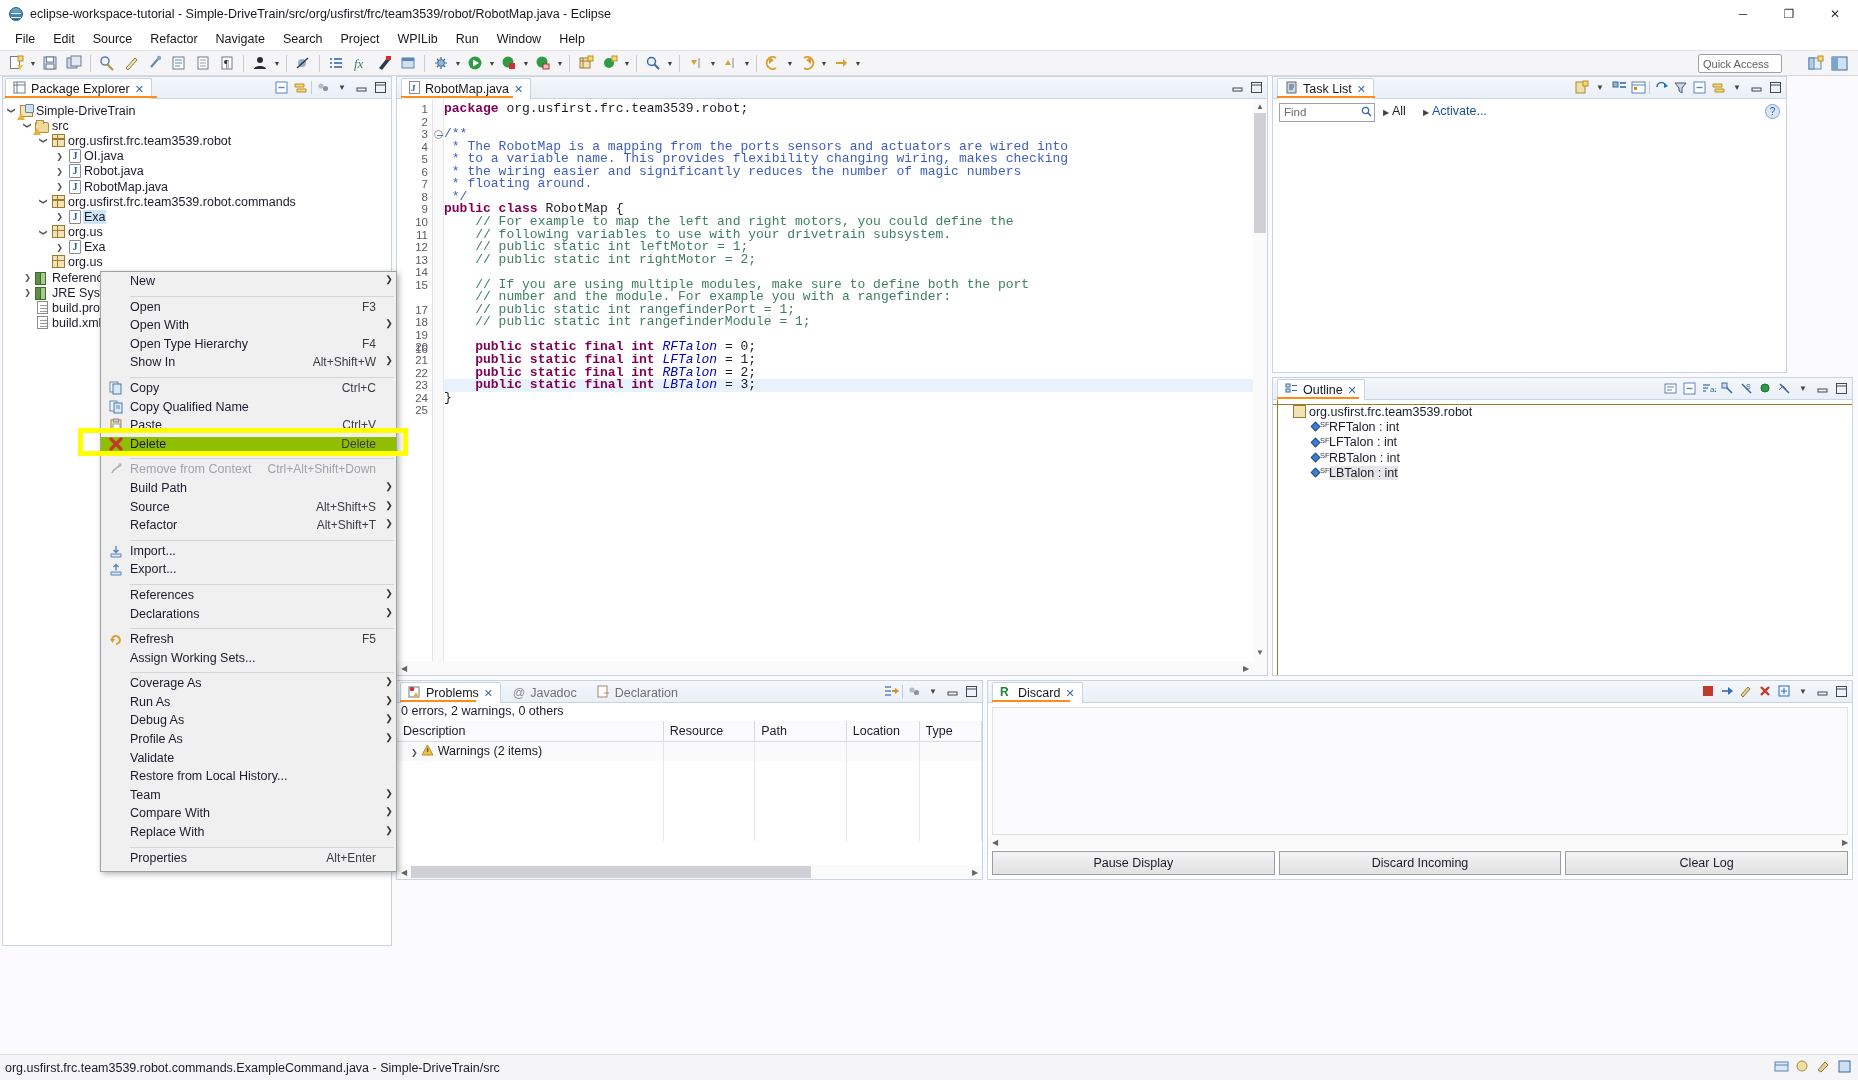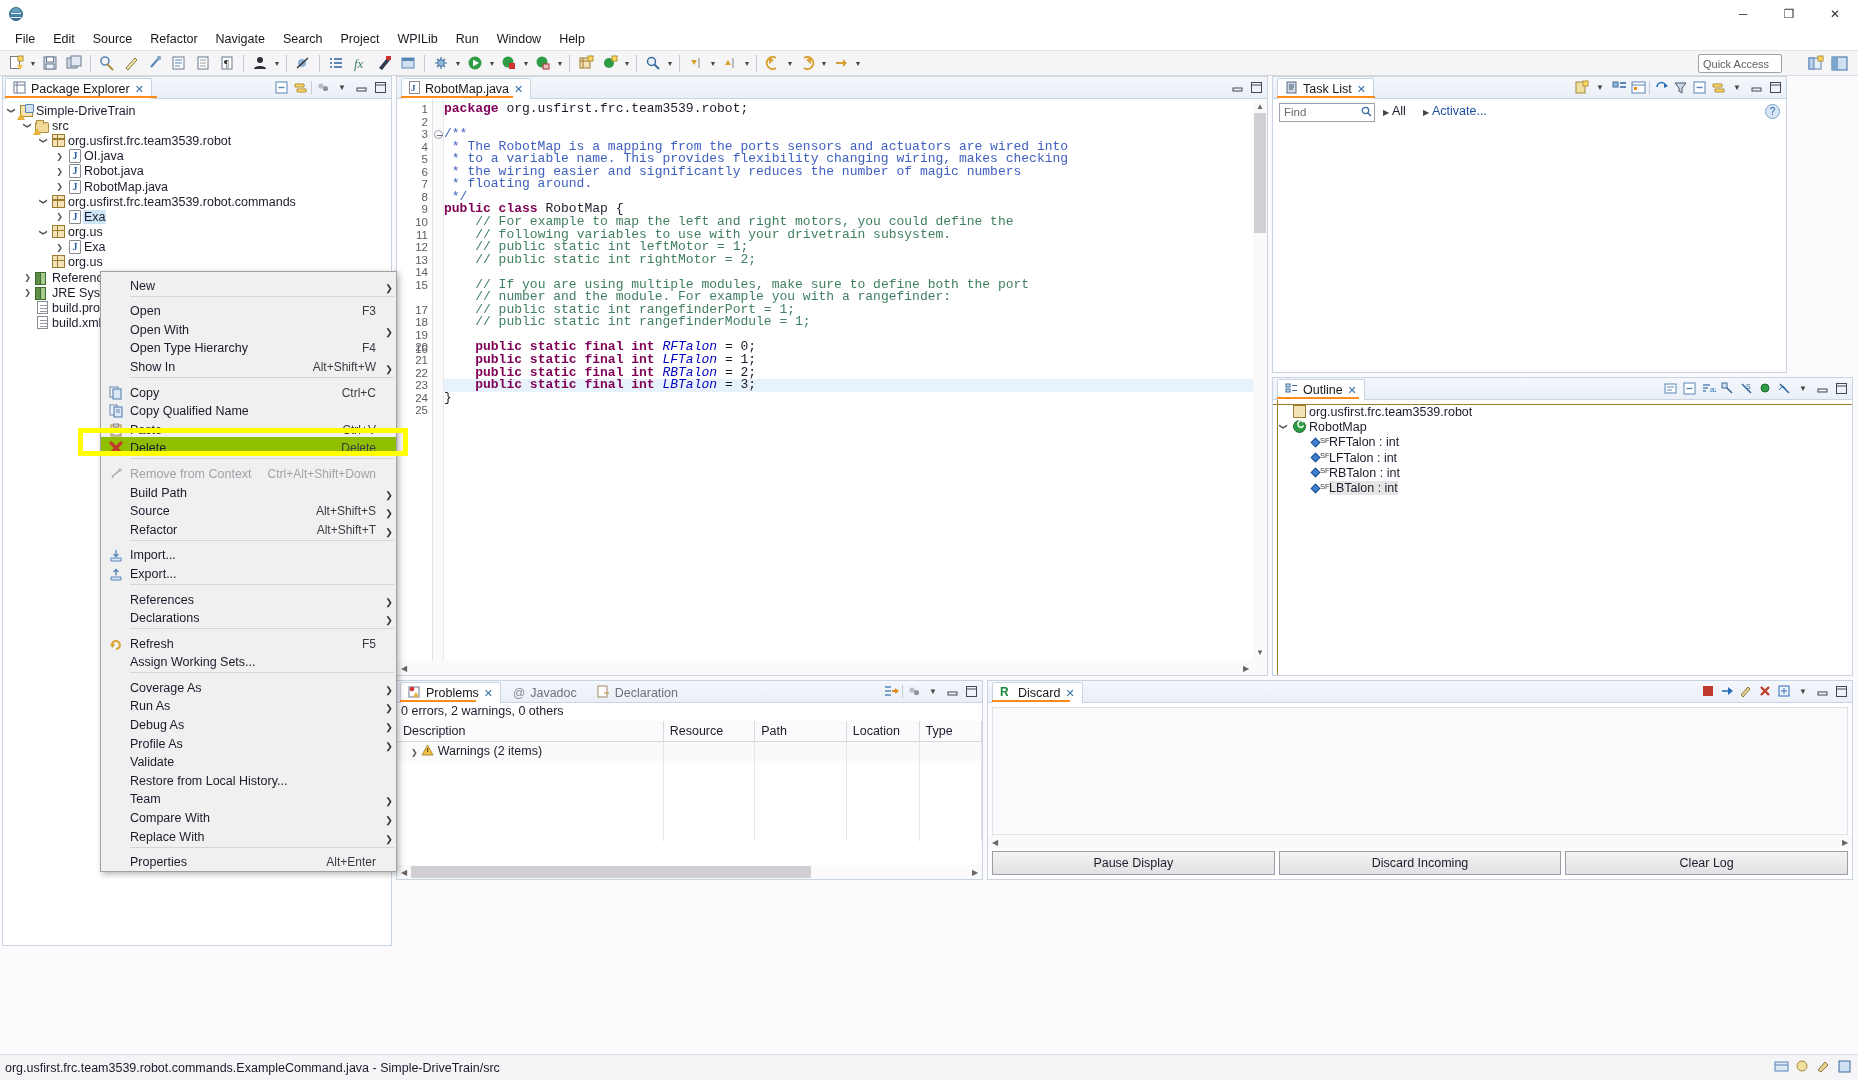--- a/index.html
+++ b/index.html
@@ -136,21 +136,21 @@
   .fld{ color:#0000c0; font-style:italic; }
   .curline{ position:absolute; left:0; right:0; height:12.6px; background:#e8f2fc; }
 
   
   .ctxmenu{
     position:absolute; left:100px; top:195px; width:297px;
     background:#f0f0f0; border:1px solid #a0a0a0;
     box-shadow:2px 2px 6px rgba(0,0,0,.3); z-index:500; padding:2px 0;
     font-size:12.5px;
   }
-  .ctxrow{ height:18.6px; display:flex; align-items:flex-end; position:relative; padding-left:0; }
+  .ctxrow{ height:18.6px; display:flex; align-items:flex-start; position:relative; padding-left:0; }
   .ctxrow .cmico{ width:29px; flex:0 0 29px; display:flex; align-items:center; justify-content:center; }
   .ctxrow .cmlbl{ flex:1 1 auto; color:#1b1b2b; }
   .ctxrow .cmkey{ color:#3c3c46; padding-right:6px; font-size:12px; }
   .ctxrow .cmarrow{ width:14px; flex:0 0 14px; text-align:center; font-size:9px; color:#333; }
   .ctxrow.disabled .cmlbl, .ctxrow.disabled .cmkey{ color:#a2a2aa; }
   .ctxsep{ height:1px; background:#d5d5d5; margin:3px 2px 3px 29px; }
   .ctxrow.hl{ background:#8fbf00; }
   .hlbox{
     position:absolute; left:78px; top:352px; width:330px; height:28px;
     border:5px solid #ffff00; z-index:600; pointer-events:none;
@@ -213,20 +213,21 @@
 </style>
 </head>
 <body>
 
 <div class="app">
 
   <div class="titlebar">
     <span class="title-icon">
         <span class="globe"></span>
       </span>
+    <span class="title-text">eclipse-workspace-tutorial - Simple-DriveTrain/src/org/usfirst/frc/team3539/robot/RobotMap.java - Eclipse</span>
     <div class="win-buttons">
       <div class="win-btn">─</div>
       <div class="win-btn">❐</div>
       <div class="win-btn close">✕</div>
     </div>
   </div>
 
   <div class="menubar" id="menubar">
       <div class="mi">File</div>
       <div class="mi">Edit</div>
@@ -1061,27 +1062,20 @@
       </div>
       <div class="panel-body">
         <div style="padding:4px 0 0 4px;" id="outline-tree">
             <div class="orow" style="padding-left: 0px;">
               <span class="oarrow"></span>
               <span class="oico">
                 <span class="ic-pkg"></span>
               </span>
               <span class="olbl">org.usfirst.frc.team3539.robot</span>
             </div>
-            <div class="orow" style="padding-left: 0px;">
-              <span class="oarrow" style="transform: rotate(90deg);">❯</span>
-              <span class="oico">
-                <span class="ic-class"></span>
-              </span>
-              <span class="olbl">RobotMap</span>
-            </div>
             <div class="orow" style="padding-left: 20px;">
               <span class="oarrow"></span>
               <span class="oico">
                 <span class="ic-field">
                   <span class="diam"></span>
                   <span class="sf">SF</span>
                 </span>
               </span>
               <span class="olbl">RFTalon : int</span>
             </div>

